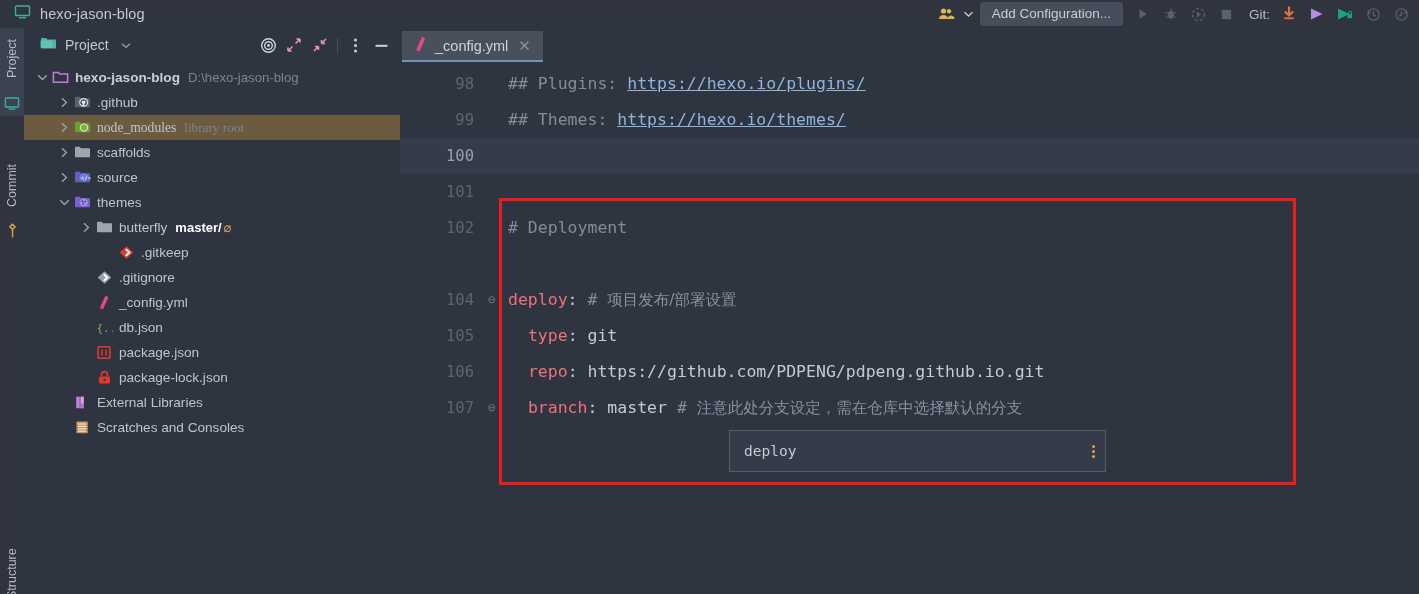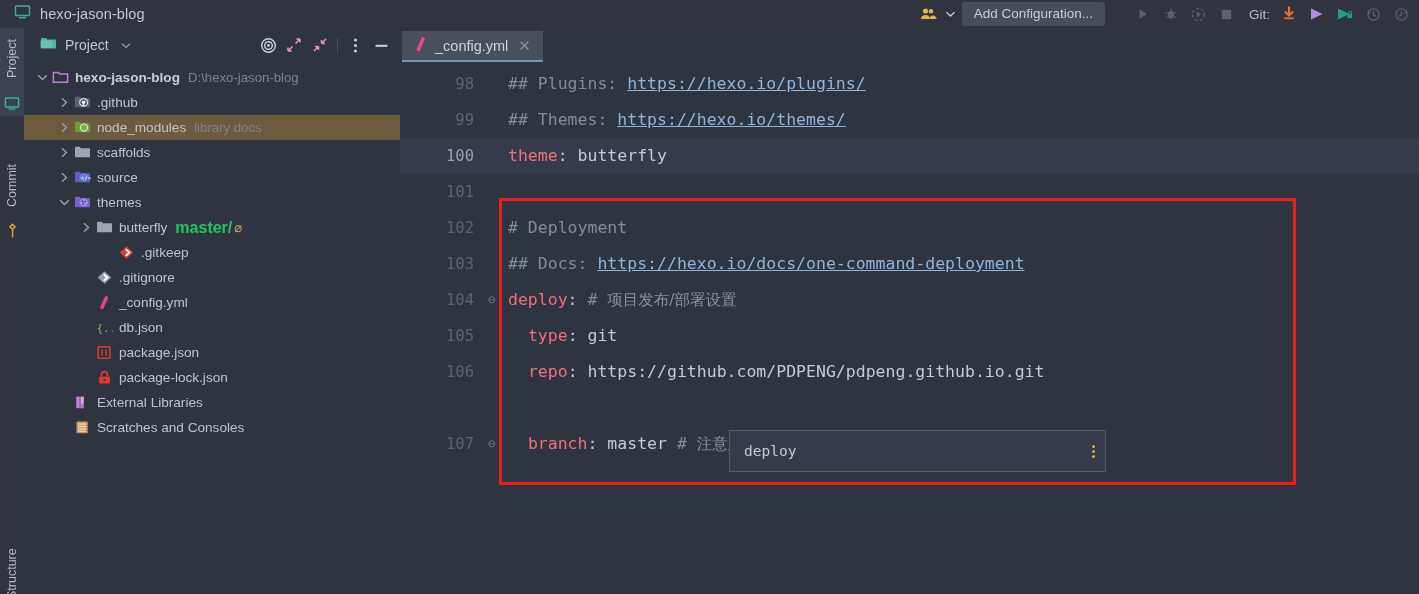--- a/index.html
+++ b/index.html
@@ -16,21 +16,21 @@
     position: absolute; left: 0; top: 0; width: 1419px; height: 28px;
     background: #30343f;
     display: flex; align-items: center;
   }
   #titlebar-left { display: flex; align-items: center; padding-left: 14px; gap: 9px; }
   .title-text { color: #c3c7cf; font-size: 14.5px; letter-spacing: .1px; }
 
   .tb-right { margin-left: auto; display: flex; align-items: center; height: 28px; padding-right: 4px; }
   .run-cfg {
     background: #484d5b; color: #c8ccd4; font-size: 13.5px;
-    padding: 4px 12px 5px; border-radius: 3px; margin: 0 24px 0 3px;
+    padding: 4px 12px 5px; border-radius: 3px; margin: 0 6px 0 3px;
     white-space: nowrap;
   }
   .git-label { color: #b9bdc6; font-size: 13.5px; margin: 0 5px 0 8px; }
   .icon-slot { width: 28px; height: 24px; display: flex; align-items: center; justify-content: center; }
 
   
   #toolstrip {
     position: absolute; left: 0; top: 28px; width: 24px; height: 566px;
     background: #30343f;
   }
@@ -55,28 +55,28 @@
     position: absolute; left: 24px; top: 28px; width: 376px; height: 566px;
     background: #2f3441;
   }
   #project-header { height: 34px; display: flex; align-items: center; padding: 0 6px 0 16px; }
   #project-header .ph-title { color: #c3c7cf; font-size: 14px; margin-left: 8px; }
   .hdr-icon { width: 26px; height: 26px; display: flex; align-items: center; justify-content: center; }
   .hdr-sep { width: 1px; height: 15px; background: #4a4f5e; margin: 0 4px; }
 
   #tree { position: relative; padding-top: 3px; font-size: 13.6px; color: #bfc4cd; }
   .row { height: 25px; display: flex; align-items: center; white-space: nowrap; padding-left: 10px; }
-  .row.sel { background: #6c5b3f; }
+  .row.sel { background: #6c5b3f; font-family: Liberation Serif, serif; }
   .arrow { width: 17px; height: 25px; display: flex; align-items: center; justify-content: center; flex: 0 0 17px; }
   .arrow.none { visibility: hidden; }
   .ico { width: 19px; height: 25px; display: flex; align-items: center; justify-content: center; flex: 0 0 19px; margin-right: 5px; }
   .lbl { color: #bfc4cd; }
   .lbl.bold { font-weight: bold; color: #c9ced6; }
   .sub { color: #7d8391; margin-left: 8px; font-size: 13.2px; }
-  .branch { color: #22c55e; font-weight: bold; margin-left: 8px; font-size: 16px; }
+  .branch { color: #ffffff; font-weight: bold; margin-left: 8px; font-size: 13px; }
   .branch-x { color: #d9a25f; margin-left: 2px; font-size: 13.2px; }
 
   
   #editor { position: absolute; left: 400px; top: 28px; width: 1019px; height: 566px; background: #2f3441; }
   #tabbar { height: 34px; background: #2f3441; position: relative; }
   #tab-config {
     position: absolute; left: 2px; top: 3px; height: 31px;
     background: #4a4f5c; border-bottom: 2px solid #6f93bd;
     display: flex; align-items: center; padding: 0 10px 0 12px; gap: 8px;
   }
@@ -317,21 +317,21 @@
           </svg>
         </span>
         <span class="ico">
           <svg width="17" height="15" viewBox="0 0 17 15">
             <path d="M1 2.6a.9.9 0 01.9-.9h3.7L7 3.2h8.1a.9.9 0 01.9.9v7.3a.9.9 0 01-.9.9H1.9a.9.9 0 01-.9-.9z" fill="#6a9e33"></path>
             <circle cx="10" cy="7.6" r="4.2" fill="#d8e8c6"></circle>
             <path d="M10 4.3l3 1.7v3.3l-3 1.7-3-1.7V6z" fill="#7fb03d"></path>
           </svg>
         </span>
         <span class="lbl">node_modules</span>
-        <span class="sub">library docs</span>
+        <span class="sub">library root</span>
       </div>
       <div class="row" style="padding-left: 32px;">
         <span class="arrow">
           <svg width="9" height="11" viewBox="0 0 9 11">
             <path d="M2 1.2L6.4 5.5 2 9.8" fill="none" stroke="#9aa0ad" stroke-width="1.4"></path>
           </svg>
         </span>
         <span class="ico">
           <svg width="17" height="15" viewBox="0 0 17 15">
             <path d="M1 2.6a.9.9 0 01.9-.9h3.7L7 3.2h8.1a.9.9 0 01.9.9v7.3a.9.9 0 01-.9.9H1.9a.9.9 0 01-.9-.9z" fill="#9fa5b0"></path>
@@ -525,48 +525,43 @@
   <div class="code-line" style="top: 4px;">
         <span class="ln">98</span>
         <span class="codetext"><span class="cm">## Plugins: </span><span class="lnk">https://hexo.io/plugins/</span></span>
       </div>
       <div class="code-line" style="top: 40px;">
         <span class="ln">99</span>
         <span class="codetext"><span class="cm">## Themes: </span><span class="lnk">https://hexo.io/themes/</span></span>
       </div>
       <div class="code-line caret" style="top: 76px;">
         <span class="ln">100</span>
-        <span class="codetext"><span class="key">theme</span><span class="val">: butterfly</span></span>
       </div>
       <div class="code-line" style="top: 112px;">
         <span class="ln">101</span>
         <span class="codetext"></span>
       </div>
       <div class="code-line" style="top: 148px;">
         <span class="ln">102</span>
         <span class="codetext"><span class="cm"># Deployment</span></span>
-      </div>
-      <div class="code-line" style="top: 184px;">
-        <span class="ln">103</span>
-        <span class="codetext"><span class="cm">## Docs: </span><span class="lnk">https://hexo.io/docs/one-command-deployment</span></span>
       </div>
       <div class="code-line" style="top: 220px;">
         <span class="ln">104</span>
         <span class="fold">⊖</span>
         <span class="codetext"><span class="key">deploy</span><span class="val">: </span><span class="cm"># </span><span class="cjk">项目发布/部署设置</span></span>
       </div>
       <div class="code-line" style="top: 256px;">
         <span class="ln">105</span>
         <span class="codetext"><span class="val">  </span><span class="key">type</span><span class="val">: git</span></span>
       </div>
       <div class="code-line" style="top: 292px;">
         <span class="ln">106</span>
         <span class="codetext"><span class="val">  </span><span class="key">repo</span><span class="val">: https://github.com/PDPENG/pdpeng.github.io.git</span></span>
       </div>
-      <div class="code-line" style="top: 328px; margin-top: 36px;">
+      <div class="code-line" style="top: 328px;">
         <span class="ln">107</span>
         <span class="fold">⊖</span>
         <span class="codetext"><span class="val">  </span><span class="key">branch</span><span class="val">: master </span><span class="cm"># </span><span class="cjk">注意此处分支设定，需在仓库中选择默认的分支</span></span>
       </div>
     </div>
 </div>
 
 <div id="redbox"></div>
 <div id="deploy-popup">
   <span class="dp-text">deploy</span>

